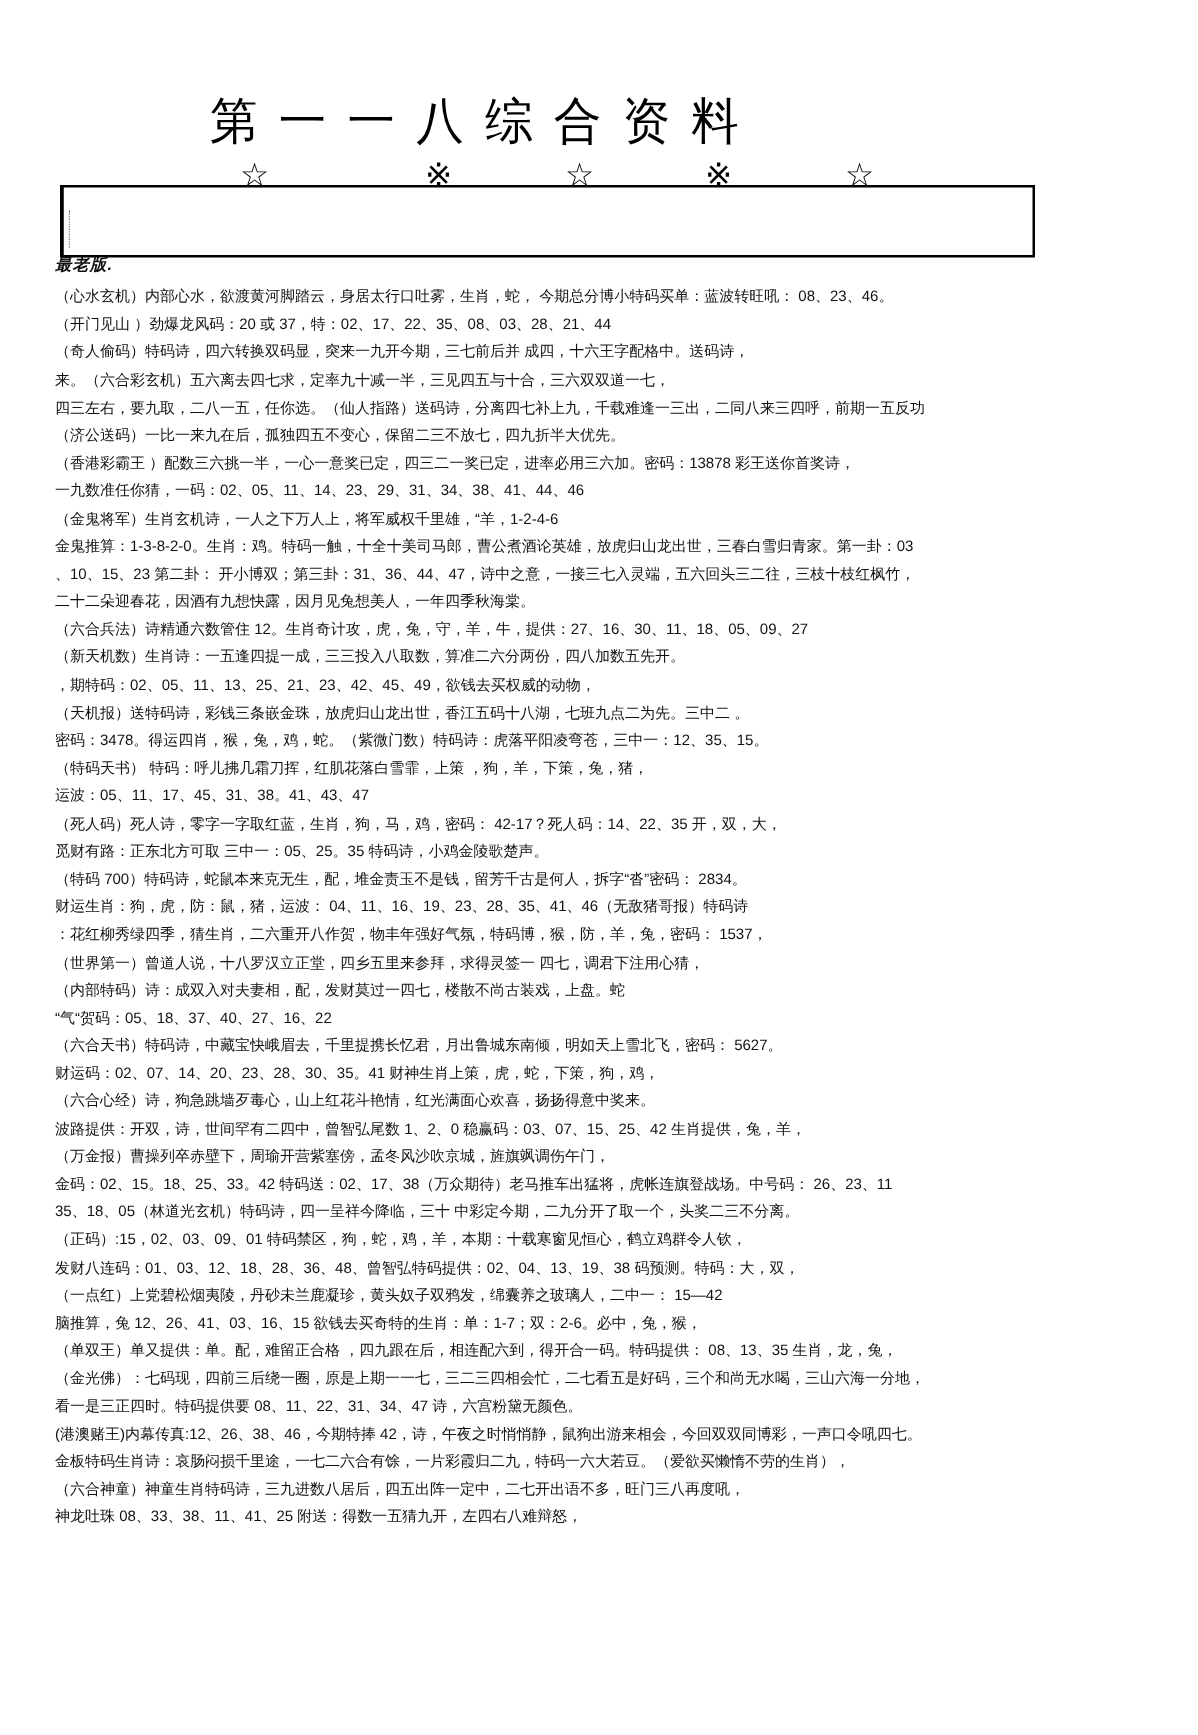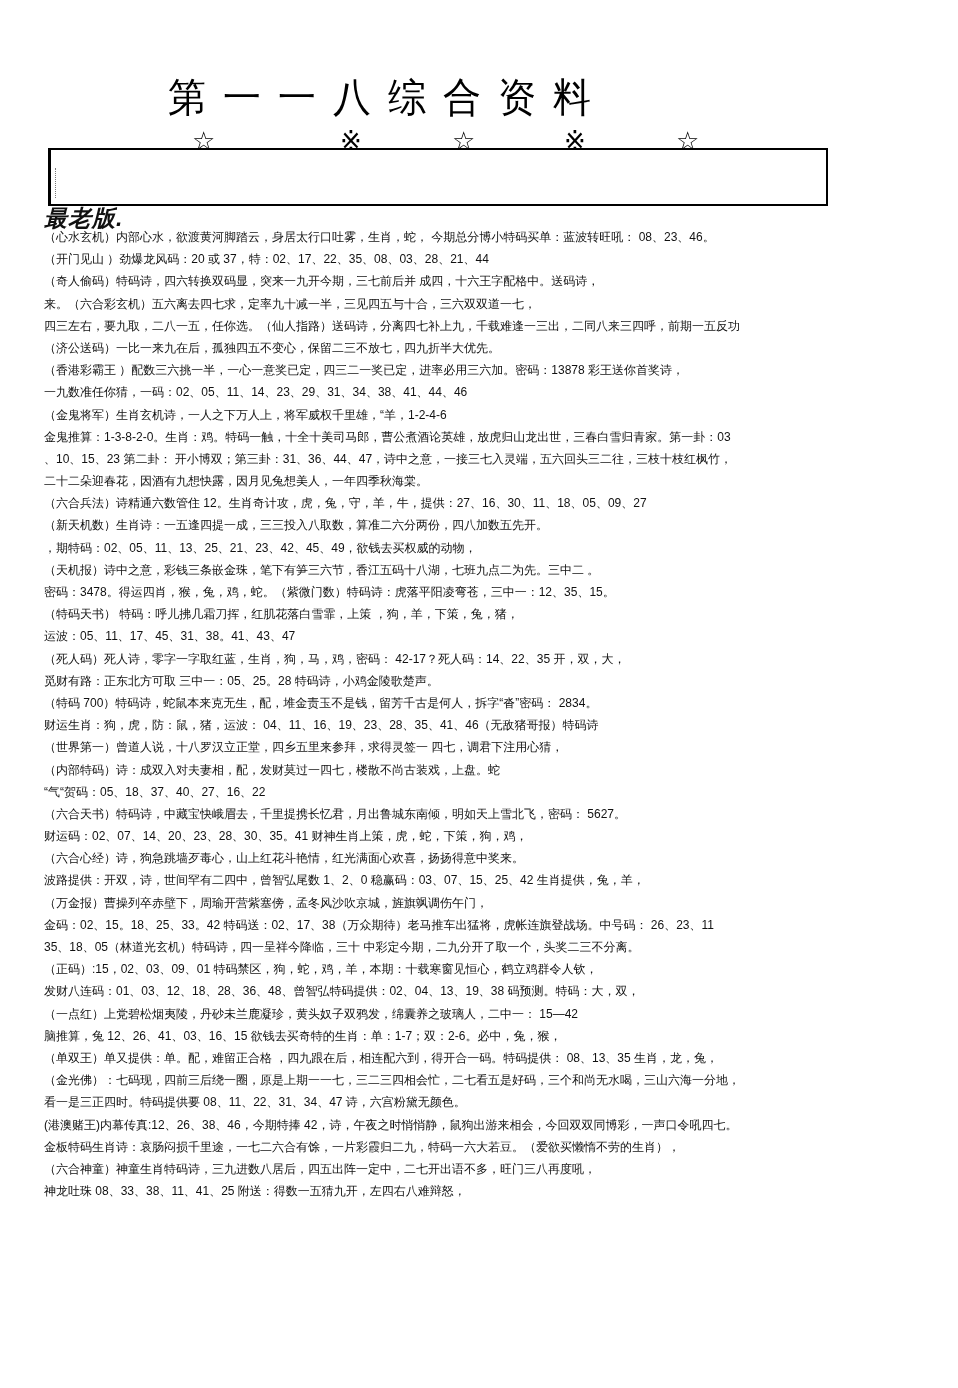--- a/index.html
+++ b/index.html
@@ -24,21 +24,21 @@
     .blank-box {
       position: absolute; left: 48px; top: 148px; width: 775px; height: 54px;
       border: 2px solid #000; border-left-width: 3px; background: #fff;
     }
     .blank-box .dots {
       position: absolute; left: 4px; top: 18px; width: 1px; height: 30px;
       border-left: 1px dotted #777;
     }
     .edition {
       position: absolute; left: 44px; top: 203px;
-      font-size: 23px; font-weight: bold; font-style: italic;
+      font-size: 13px; font-weight: bold; font-style: italic;
       font-family: Liberation Sans, sans-serif; letter-spacing: 1px;
     }
     .lines {
       position: absolute; left: 44px; top: 226px; width: 914px;
     }
     .line {
       height: 22.2px; line-height: 22.2px; font-size: 12px;
       white-space: nowrap; overflow: hidden;
       font-family: Liberation Sans, sans-serif;
     }
@@ -71,28 +71,29 @@
   <div class="line">（济公送码）一比一来九在后，孤独四五不变心，保留二三不放七，四九折半大优先。</div>
   <div class="line">（香港彩霸王 ）配数三六挑一半，一心一意奖已定，四三二一奖已定，进率必用三六加。密码：13878 彩王送你首奖诗，</div>
   <div class="line">一九数准任你猜，一码：02、05、11、14、23、29、31、34、38、41、44、46</div>
   <div class="line">（金鬼将军）生肖玄机诗，一人之下万人上，将军威权千里雄，“羊，1-2-4-6</div>
   <div class="line">金鬼推算：1-3-8-2-0。生肖：鸡。特码一触，十全十美司马郎，曹公煮酒论英雄，放虎归山龙出世，三春白雪归青家。第一卦：03</div>
   <div class="line">、10、15、23 第二卦： 开小博双；第三卦：31、36、44、47，诗中之意，一接三七入灵端，五六回头三二往，三枝十枝红枫竹，</div>
   <div class="line">二十二朵迎春花，因酒有九想快露，因月见兔想美人，一年四季秋海棠。</div>
   <div class="line">（六合兵法）诗精通六数管住 12。生肖奇计攻，虎，兔，守，羊，牛，提供：27、16、30、11、18、05、09、27</div>
   <div class="line">（新天机数）生肖诗：一五逢四提一成，三三投入八取数，算准二六分两份，四八加数五先开。</div>
   <div class="line">     ，期特码：02、05、11、13、25、21、23、42、45、49，欲钱去买权威的动物，</div>
-  <div class="line">（天机报）诗中之意，彩钱三条嵌金珠，笔下有笋三六节，香江五码十八湖，七班九点二为先。三中二   。</div>
+  <div class="line">（天机报）送特码诗，彩钱三条嵌金珠，放虎归山龙出世，香江五码十八湖，七班九点二为先。三中二   。</div>
   <div class="line">密码：3478。得运四肖，猴，兔，鸡，蛇。（紫微门数）特码诗：虎落平阳凌弯苍，三中一：12、35、15。</div>
   <div class="line">（特码天书） 特码：呼儿拂几霜刀挥，红肌花落白雪霏，上策  ，狗，羊，下策，兔，猪，</div>
   <div class="line">运波：05、11、17、45、31、38。41、43、47</div>
   <div class="line">（死人码）死人诗，零字一字取红蓝，生肖，狗，马，鸡，密码： 42-17？死人码：14、22、35 开，双，大，</div>
-  <div class="line">觅财有路：正东北方可取  三中一：05、25。28 特码诗，小鸡金陵歌楚声。</div>
+  <div class="line">觅财有路：正东北方可取  三中一：05、25。35 特码诗，小鸡金陵歌楚声。</div>
   <div class="line">（特码 700）特码诗，蛇鼠本来克无生，配，堆金责玉不是钱，留芳千古是何人，拆字“沓”密码： 2834。</div>
   <div class="line">财运生肖：狗，虎，防：鼠，猪，运波： 04、11、16、19、23、28、35、41、46（无敌猪哥报）特码诗</div>
+  <div class="line">：花红柳秀绿四季，猜生肖，二六重开八作贺，物丰年强好气氛，特码博，猴，防，羊，兔，密码： 1537，</div>
   <div class="line">（世界第一）曾道人说，十八罗汉立正堂，四乡五里来参拜，求得灵签一 四七，调君下注用心猜，</div>
   <div class="line">（内部特码）诗：成双入对夫妻相，配，发财莫过一四七，楼散不尚古装戏，上盘。蛇</div>
   <div class="line"> “气“贺码：05、18、37、40、27、16、22</div>
   <div class="line">（六合天书）特码诗，中藏宝快峨眉去，千里提携长忆君，月出鲁城东南倾，明如天上雪北飞，密码： 5627。</div>
   <div class="line">财运码：02、07、14、20、23、28、30、35。41 财神生肖上策，虎，蛇，下策，狗，鸡，</div>
   <div class="line">（六合心经）诗，狗急跳墙歹毒心，山上红花斗艳情，红光满面心欢喜，扬扬得意中奖来。</div>
   <div class="line">波路提供：开双，诗，世间罕有二四中，曾智弘尾数 1、2、0 稳赢码：03、07、15、25、42 生肖提供，兔，羊，</div>
   <div class="line">（万金报）曹操列卒赤壁下，周瑜开营紫塞傍，孟冬风沙吹京城，旌旗飒调伤午门，</div>
   <div class="line">金码：02、15。18、25、33。42 特码送：02、17、38（万众期待）老马推车出猛将，虎帐连旗登战场。中号码： 26、23、11</div>
   <div class="line">35、18、05（林道光玄机）特码诗，四一呈祥今降临，三十 中彩定今期，二九分开了取一个，头奖二三不分离。</div>

